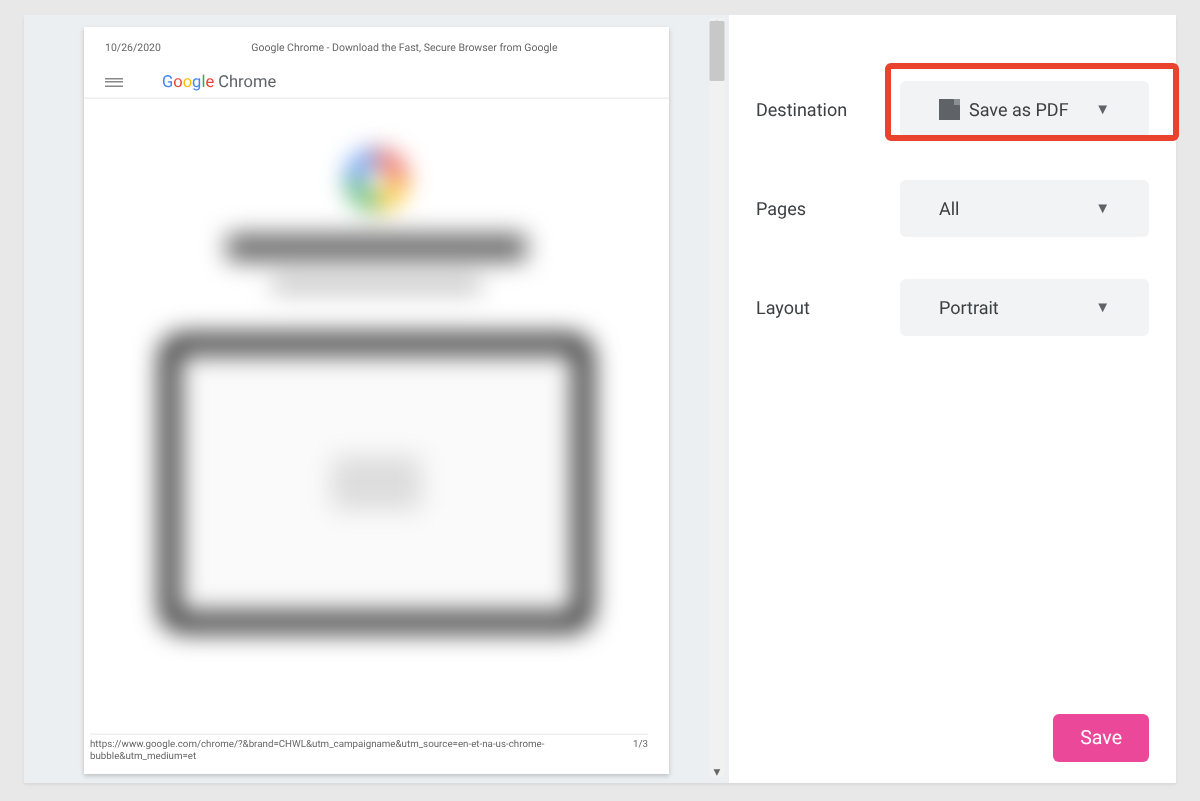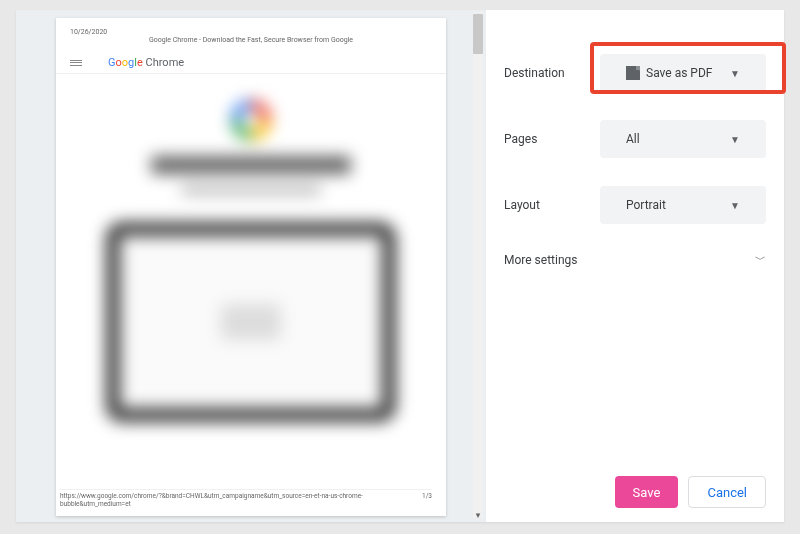--- a/index.html
+++ b/index.html
@@ -35,21 +35,20 @@
     font-size: 7px;
     color: #555;
     position: relative;
     overflow: hidden;
   }
   .page-hdr {
     display: flex;
     justify-content: space-between;
     font-size: 7px;
     color: #666;
-    flex-direction: column;
   }
   .hdr-title { margin: 0 auto; }
   .brandrow {
     display: flex;
     align-items: center;
     gap: 26px;
     margin: 12px 0 4px 0;
   }
   .hamburger-icon { width:12px; display:flex; flex-direction:column; gap:1.5px;}
   .hamburger-icon span{height:1px;background:#888;}
@@ -194,25 +193,20 @@
       </div>
 
       <div class="row">
         <span class="label">Layout</span>
         <div class="select">
           <span>Portrait</span>
           <span class="caret">▼</span>
         </div>
       </div>
 
-      <div class="morerow">
-        <span>More settings</span>
-        <span class="chev">﹀</span>
-      </div>
 
       <div class="footer">
         <div class="btn primary">Save</div>
-        <div class="btn secondary">Cancel</div>
       </div>
     </div>
 
   </div>
 </div>
 
 </body></html>

